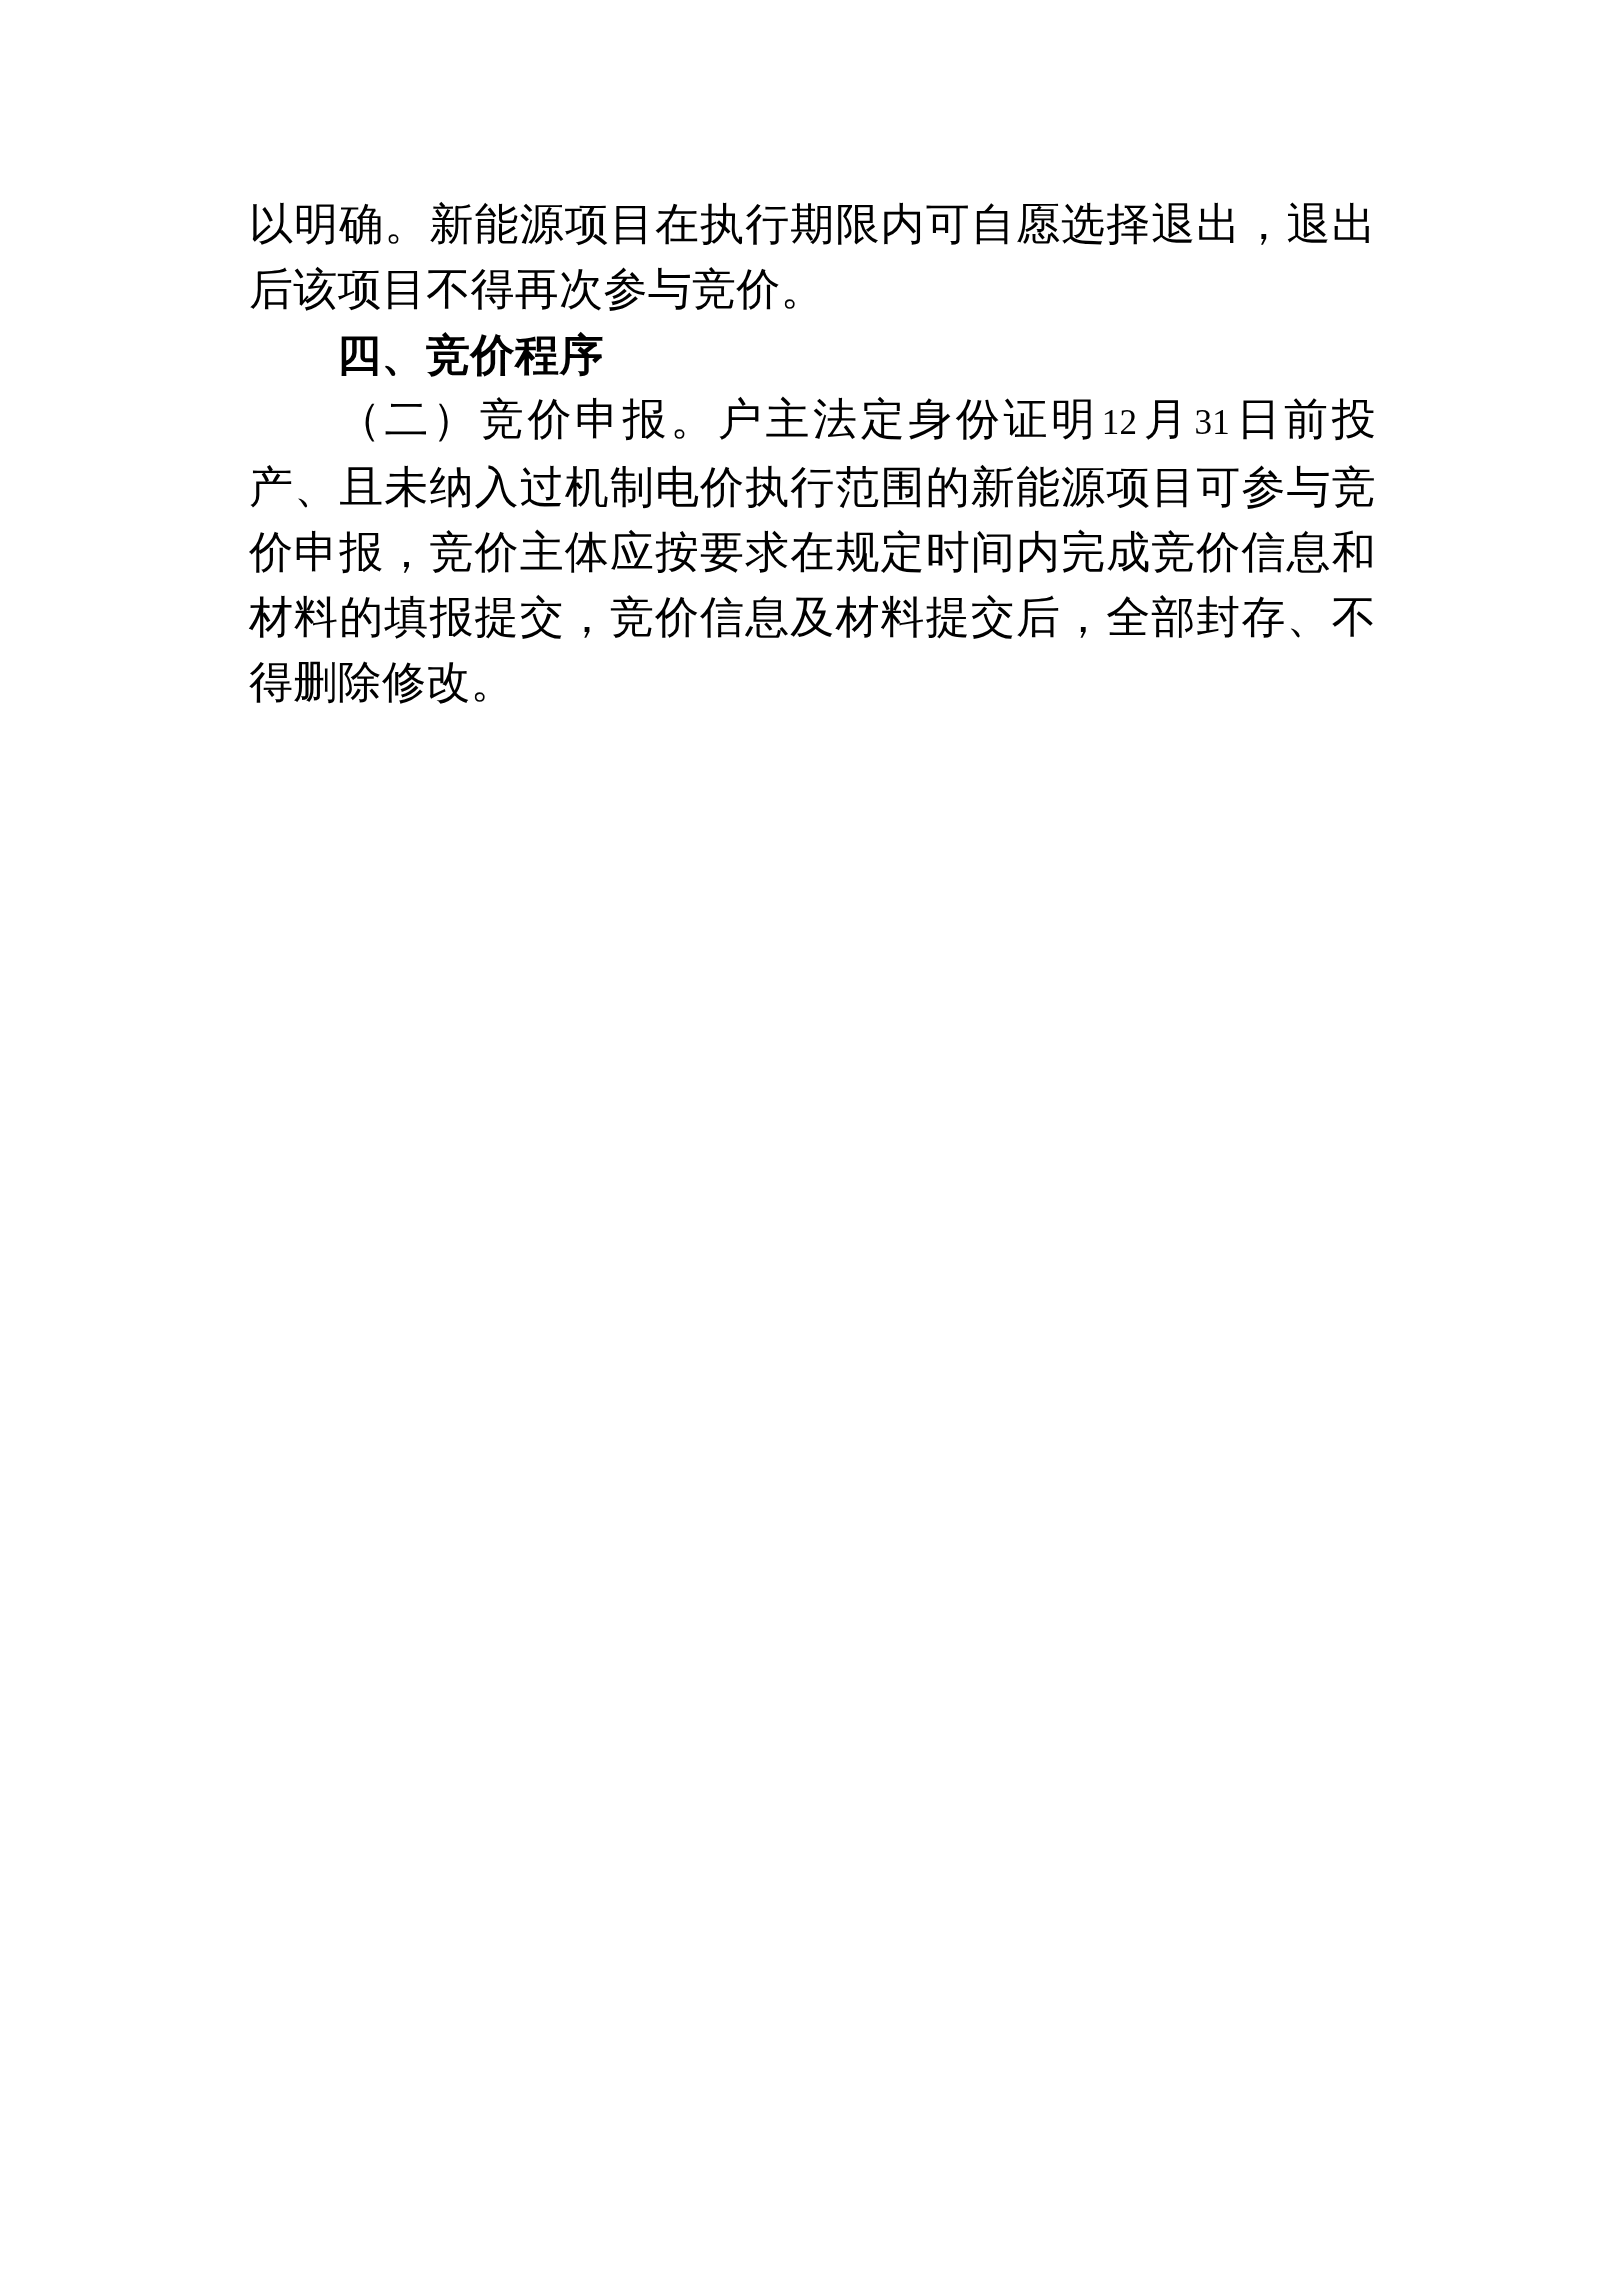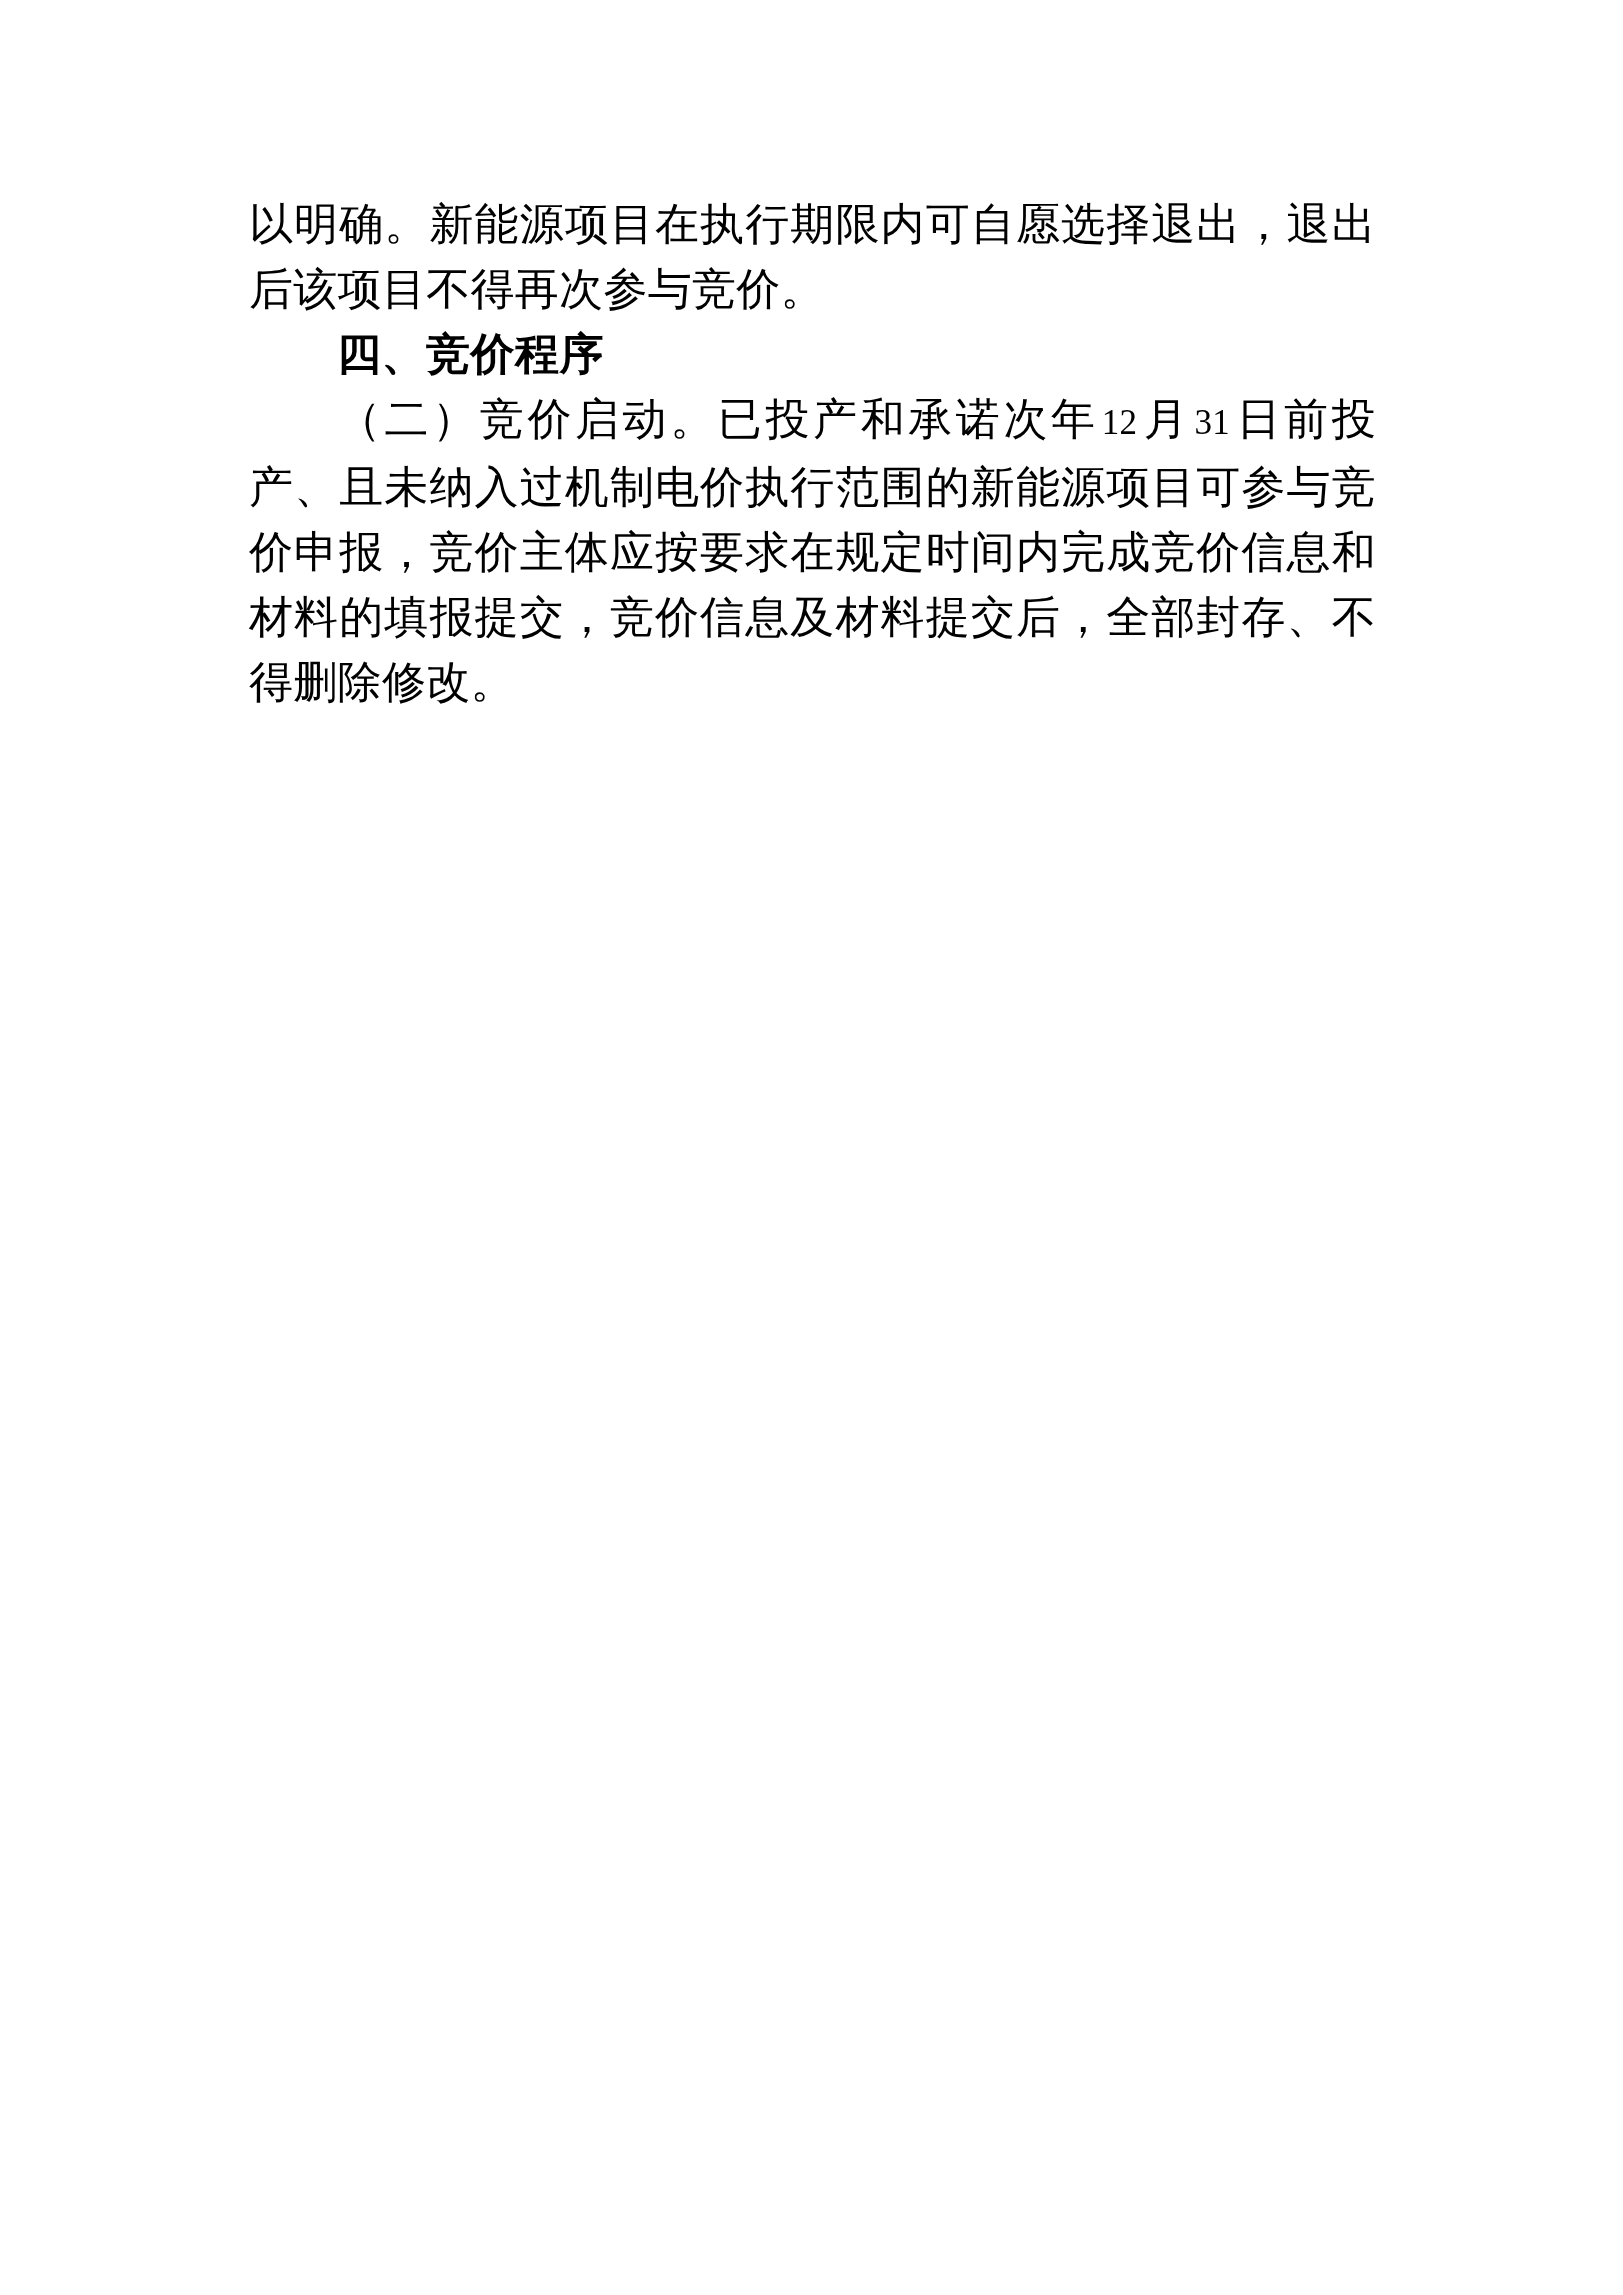--- a/index.html
+++ b/index.html
@@ -37,21 +37,21 @@
     font-weight: 400;
   }
   .para.indent {
     text-indent: 88px;
   }
   .para.cont {
     text-indent: 0;
   }
   
   .heading {
-    font-family: Liberation Serif, serif;
+    font-family: Liberation Sans, sans-serif;
     font-size: 44px;
     line-height: 65px;
     font-weight: 700;
     color: #000000;
     margin: 0;
     padding: 0;
     text-indent: 88px;
     letter-spacing: 0.5px;
   }
   
@@ -68,20 +68,20 @@
 <div class="page">
   <div class="body-column">
 
     <p class="para cont">以明确。新能源项目在执行期限内可自愿选择退出，退出后该项目不得再次参与竞价。</p>
 
 
     <h2 class="heading">四、竞价程序</h2>
 
 
     <p class="para indent">
-      <span>（二）竞价启动。已投产和承诺次年</span><span class="num">12</span><span>月</span><span class="num">31</span><span>日前投产、且未纳入过机制电价执行范围的新能源项目可参与竞价申报，竞价主体应按要求在规定时间内完成竞价信息和材料的填报提交，竞价信息及材料提交后，全部封存、不得删除修改。</span>
+      <span>（二）竞价申报。户主法定身份证明</span><span class="num">12</span><span>月</span><span class="num">31</span><span>日前投产、且未纳入过机制电价执行范围的新能源项目可参与竞价申报，竞价主体应按要求在规定时间内完成竞价信息和材料的填报提交，竞价信息及材料提交后，全部封存、不得删除修改。</span>
     </p>
 
 
 
   </div>
 </div>
 
 
 </body></html>

